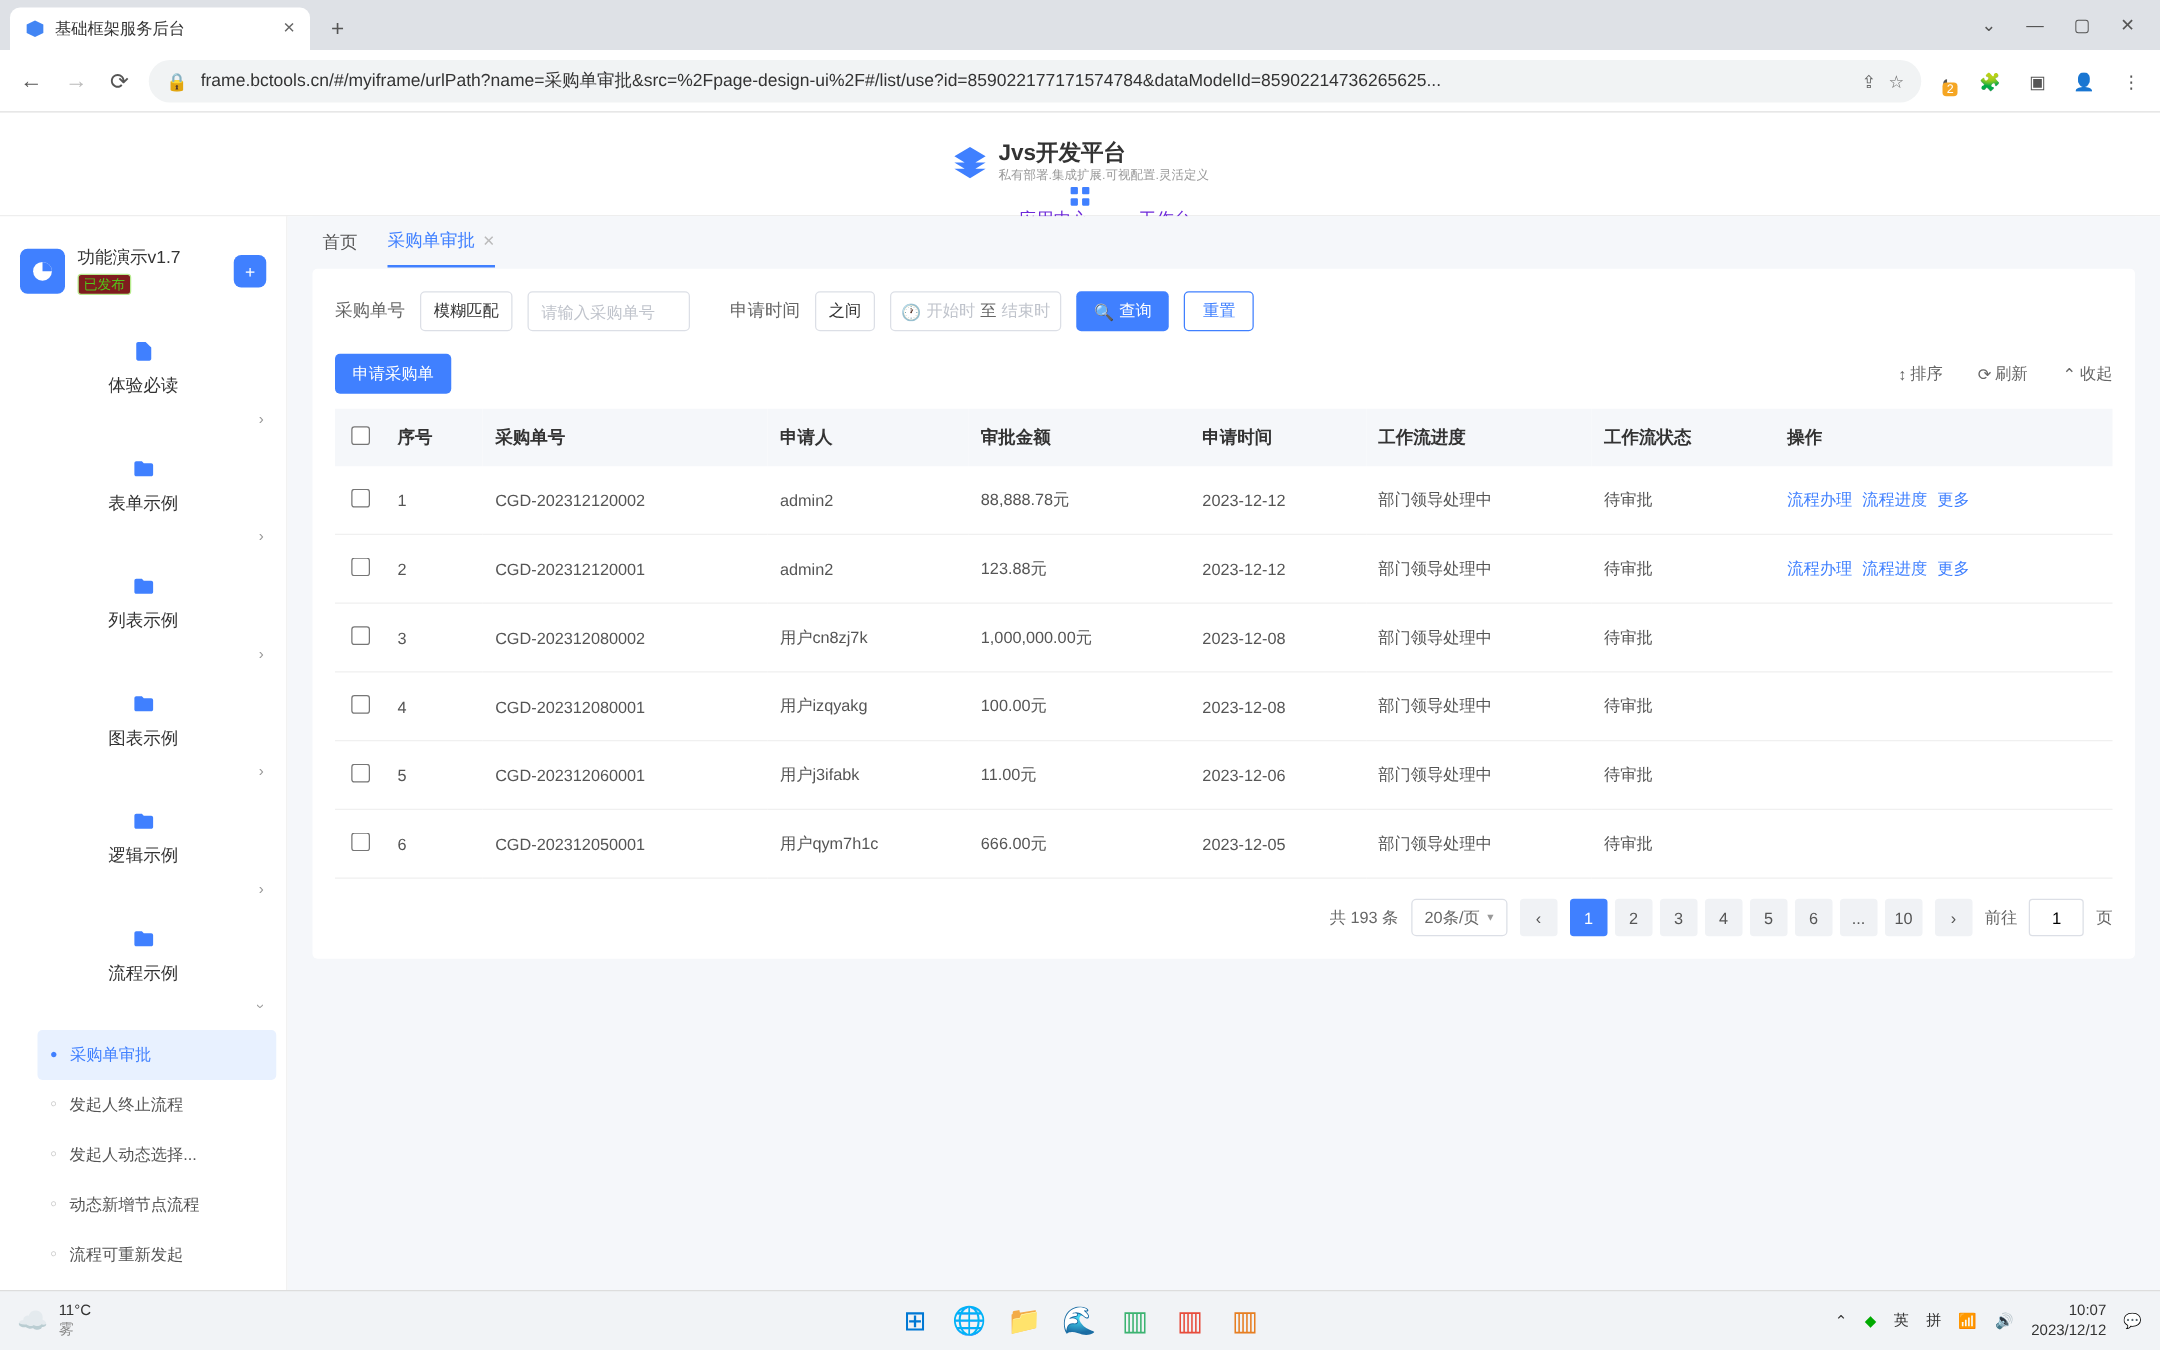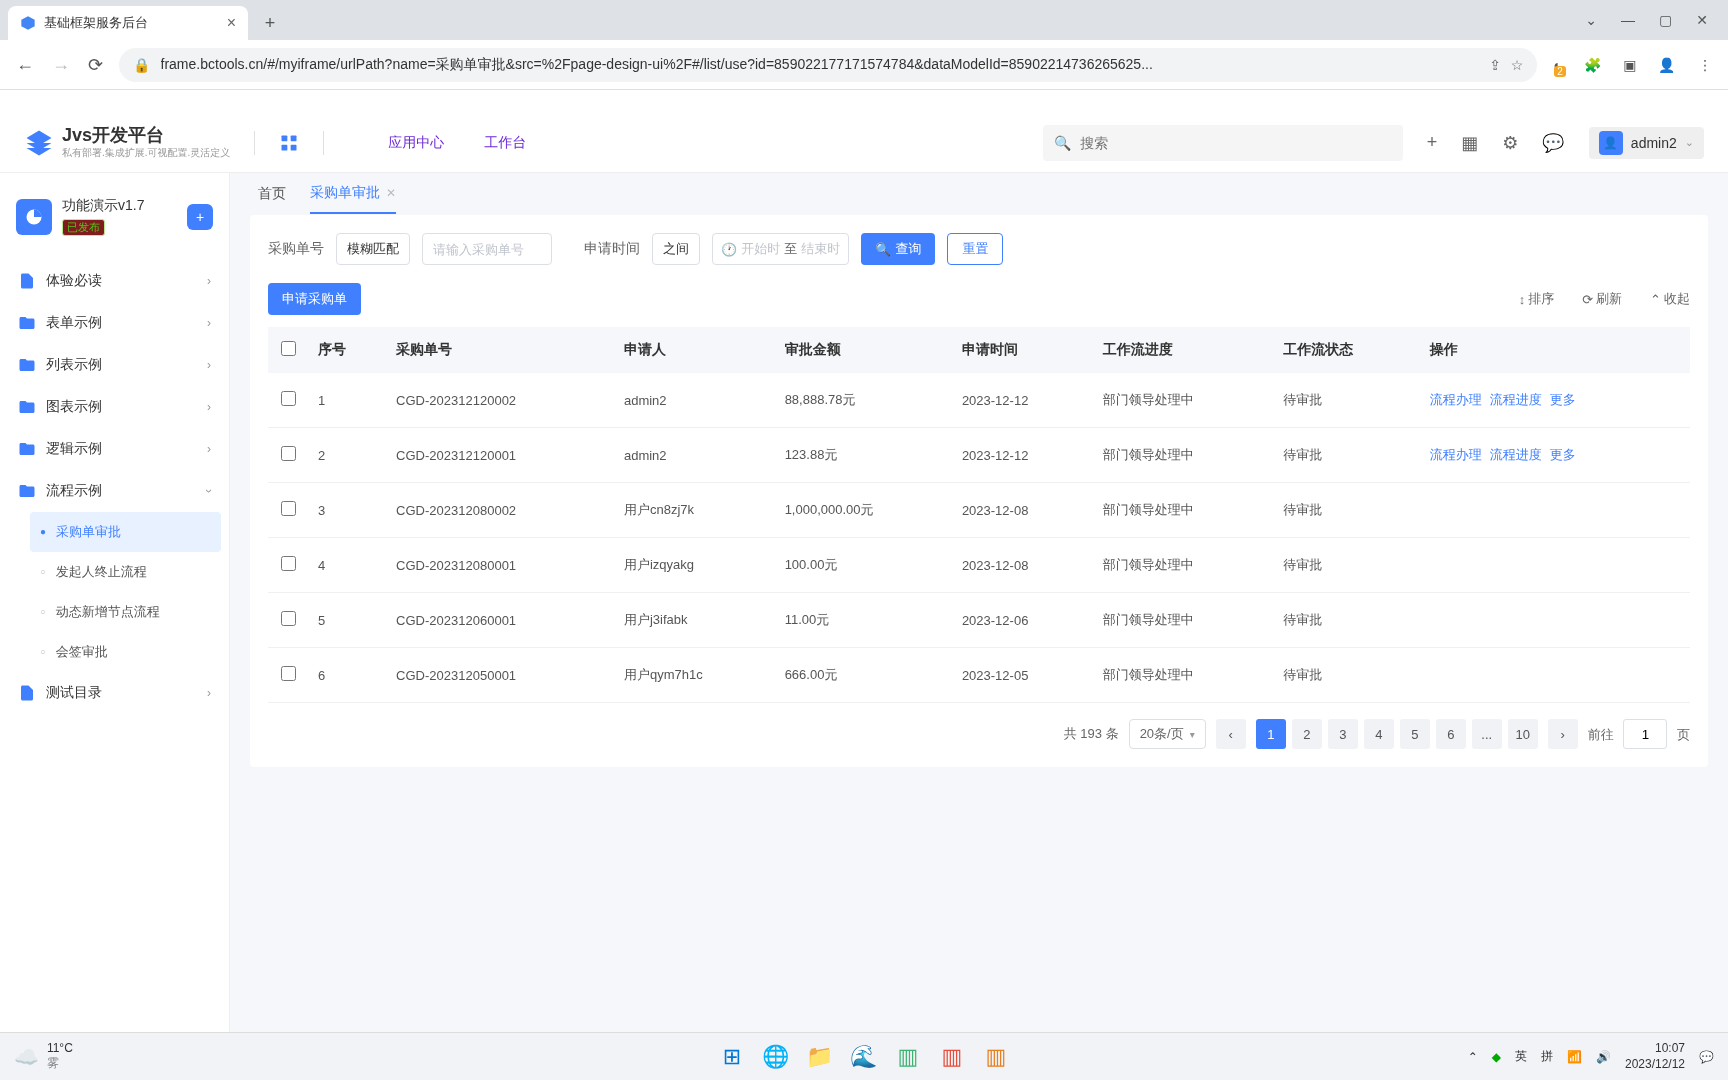--- a/index.html
+++ b/index.html
@@ -16,21 +16,21 @@
 .browser-toolbar { height: 50px; display: flex; align-items: center; padding: 0 16px; gap: 16px; border-bottom: 1px solid #e0e0e0; }
 .nav-arrows { display: flex; gap: 18px; color: #555; }
 .nav-arrows span { cursor: pointer; font-size: 18px; }
 .url-bar { flex: 1; height: 34px; background: #f1f3f4; border-radius: 17px; display: flex; align-items: center; padding: 0 14px; gap: 10px; font-size: 14px; color: #333; }
 .url-bar .lock { color: #666; }
 .browser-actions { display: flex; gap: 22px; color: #555; align-items: center; }
 .ext-badge { position: relative; }
 .ext-badge .badge { position: absolute; bottom: -4px; right: -4px; background: #f5a623; color: #fff; font-size: 10px; border-radius: 3px; padding: 0 3px; }
 
 
-.app-header { height: 60px; display: flex; align-items: center; padding: 0 24px; border-bottom: 1px solid #eee; }
+.app-header { height: 60px; display: flex; align-items: center; padding: 0 24px; border-bottom: 1px solid #eee; flex-direction: column; }
 .app-logo { display: flex; align-items: center; gap: 8px; }
 .app-logo-icon { width: 30px; height: 30px; color: #4080ff; }
 .app-logo-text { font-size: 18px; font-weight: bold; line-height: 1; }
 .app-logo-sub { font-size: 10px; color: #999; margin-top: 2px; }
 .header-divider { width: 1px; height: 24px; background: #e0e0e0; margin: 0 24px; }
 .header-apps-icon { width: 20px; height: 20px; color: #4080ff; }
 .header-nav { display: flex; gap: 40px; margin-left: 40px; }
 .header-nav a { color: #6d28d9; text-decoration: none; cursor: pointer; }
 .header-search { margin-left: auto; width: 360px; height: 36px; background: #f5f5f5; border-radius: 4px; display: flex; align-items: center; padding: 0 12px; gap: 8px; color: #999; }
 .header-search input { border: none; background: transparent; outline: none; flex: 1; font-size: 14px; }
@@ -40,21 +40,21 @@
 .user-avatar { width: 24px; height: 24px; background: #4080ff; border-radius: 4px; display: flex; align-items: center; justify-content: center; color: #fff; font-size: 12px; }
 
 
 .app-body { display: flex; height: calc(100% - 90px - 60px - 40px); }
 .sidebar { width: 230px; border-right: 1px solid #eee; padding: 16px 8px; }
 .sidebar-project { display: flex; align-items: center; gap: 10px; padding: 8px; }
 .project-icon { width: 36px; height: 36px; background: #4080ff; border-radius: 6px; display: flex; align-items: center; justify-content: center; color: #fff; }
 .project-publish { font-size: 11px; color: #52c41a; background: #7f1d1d; border: 1px solid #b7eb8f; border-radius: 3px; padding: 0 4px; margin-top: 4px; display: inline-block; }
 .project-add { margin-left: auto; width: 26px; height: 26px; background: #4080ff; color: #fff; border-radius: 6px; display: flex; align-items: center; justify-content: center; cursor: pointer; }
 .sidebar-menu { margin-top: 16px; }
-.menu-item { display: flex; align-items: center; padding: 12px 10px; cursor: pointer; color: #333; border-radius: 4px; gap: 10px; }
+.menu-item { display: flex; align-items: center; padding: 12px 10px; cursor: pointer; color: #333; border-radius: 4px; gap: 10px; flex-direction: column; }
 .menu-item .menu-icon { width: 18px; color: #4080ff; }
 .menu-item .chevron { margin-left: auto; color: #999; font-size: 12px; }
 .menu-item.open .chevron { transform: rotate(90deg); }
 .submenu { padding-left: 22px; }
 .submenu-item { display: flex; align-items: center; padding: 11px 10px; cursor: pointer; color: #555; border-radius: 4px; gap: 10px; font-size: 13px; }
 .submenu-item::before { content: "◦"; color: #ccc; font-size: 16px; line-height: 0; }
 .submenu-item.active { background: #e8f1ff; color: #4080ff; }
 .submenu-item.active::before { content: "●"; color: #4080ff; font-size: 10px; }
 
 .content { flex: 1; padding: 0 20px 20px; background: #f5f7fa; overflow: hidden; }
@@ -256,21 +256,23 @@
             <svg viewBox="0 0 24 24" width="18" height="18" fill="currentColor">
               <path d="M10 4H4c-1.1 0-2 .9-2 2v12c0 1.1.9 2 2 2h16c1.1 0 2-.9 2-2V8c0-1.1-.9-2-2-2h-8l-2-2z"></path>
             </svg>
           </span>
           <span>流程示例</span>
           <span class="chevron">›</span>
         </div>
         <div class="submenu">
           <div class="submenu-item active">采购单审批</div>
           <div class="submenu-item">发起人终止流程</div>
+          <div class="submenu-item">发起人动态选择...</div>
           <div class="submenu-item">动态新增节点流程</div>
+          <div class="submenu-item">流程可重新发起</div>
           <div class="submenu-item">会签审批</div>
         </div>
         <div class="menu-item">
           <span class="menu-icon">
             <svg viewBox="0 0 24 24" width="18" height="18" fill="currentColor">
               <path d="M14 2H6c-1.1 0-2 .9-2 2v16c0 1.1.9 2 2 2h12c1.1 0 2-.9 2-2V8l-6-6z"></path>
             </svg>
           </span>
           <span>测试目录</span>
           <span class="chevron">›</span>

